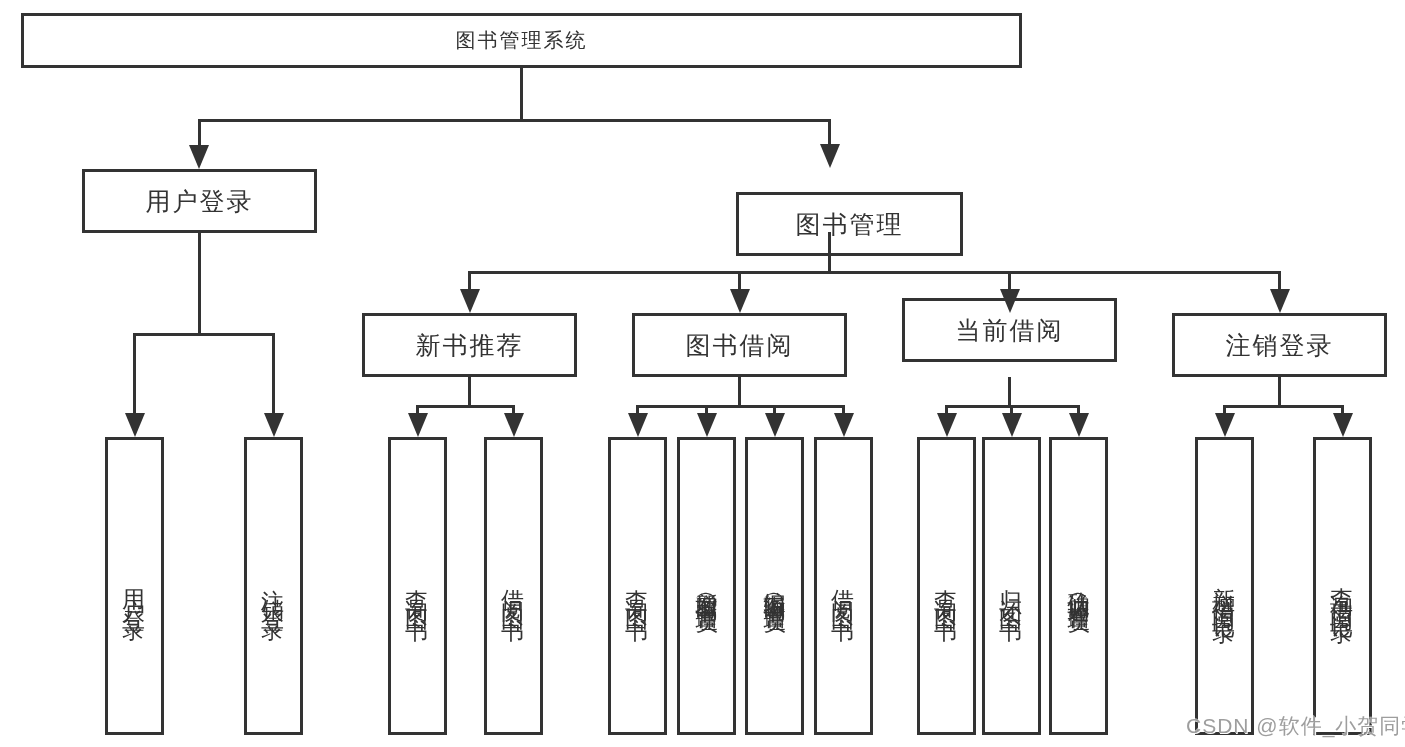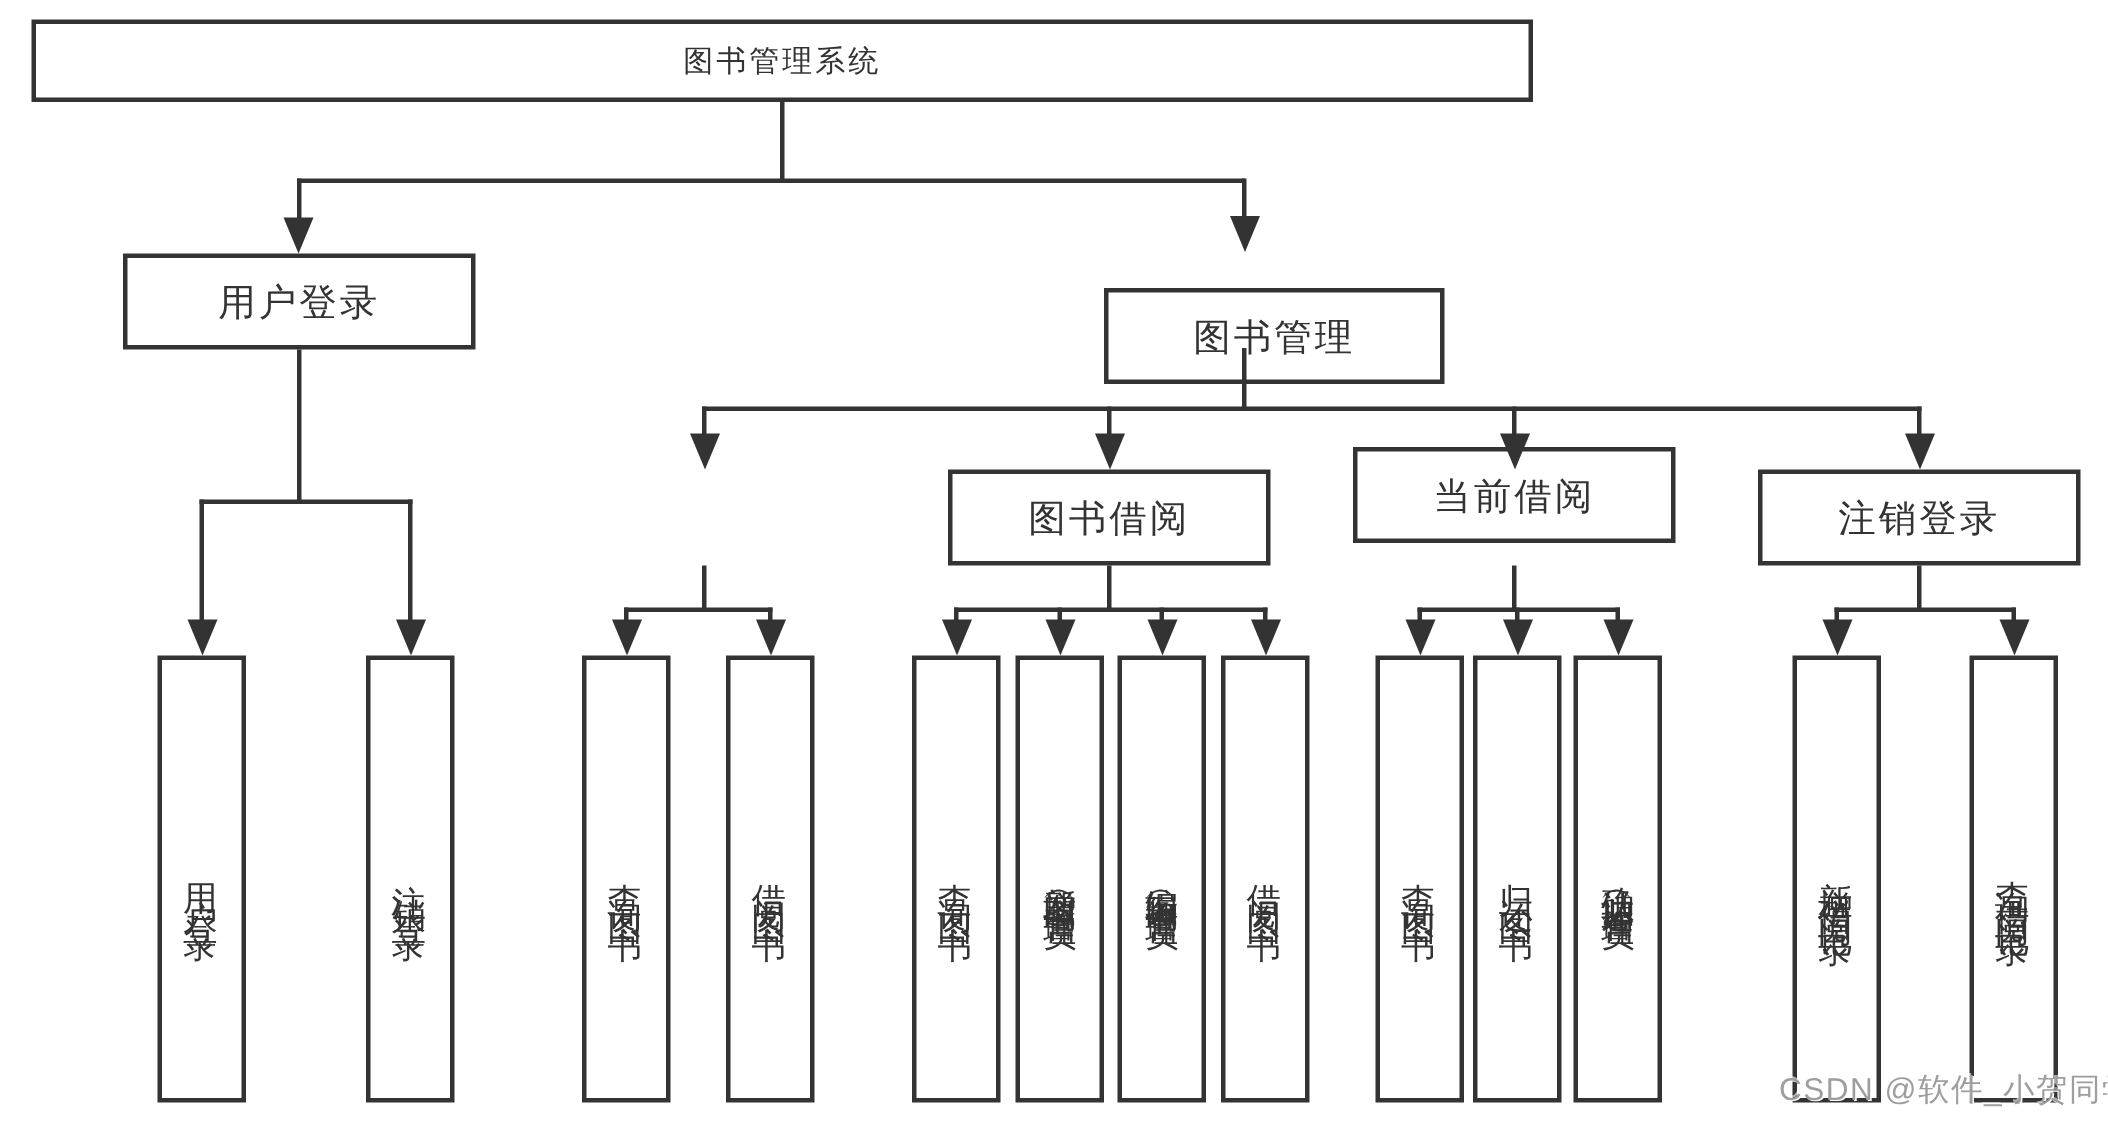--- a/index.html
+++ b/index.html
@@ -63,20 +63,23 @@
   </div>
 
   <div class="node hnode" style="left:82px;top:169px;width:235px;height:64px;">
     <span>用户登录</span>
   </div>
 
   <div class="node hnode" style="left:736px;top:168px;width:227px;height:64px;margin-top:24px;">
     <span>图书管理</span>
   </div>
 
+  <div class="node hnode" style="left:362px;top:313px;width:215px;height:64px;">
+    <span>新书推荐</span>
+  </div>
 
   <div class="node hnode" style="left:632px;top:313px;width:215px;height:64px;">
     <span>图书借阅</span>
   </div>
 
   <div class="node hnode" style="left:902px;top:298px;width:215px;height:64px;">
     <span>当前借阅</span>
   </div>
 
   <div class="node hnode" style="left:1172px;top:313px;width:215px;height:64px;">

